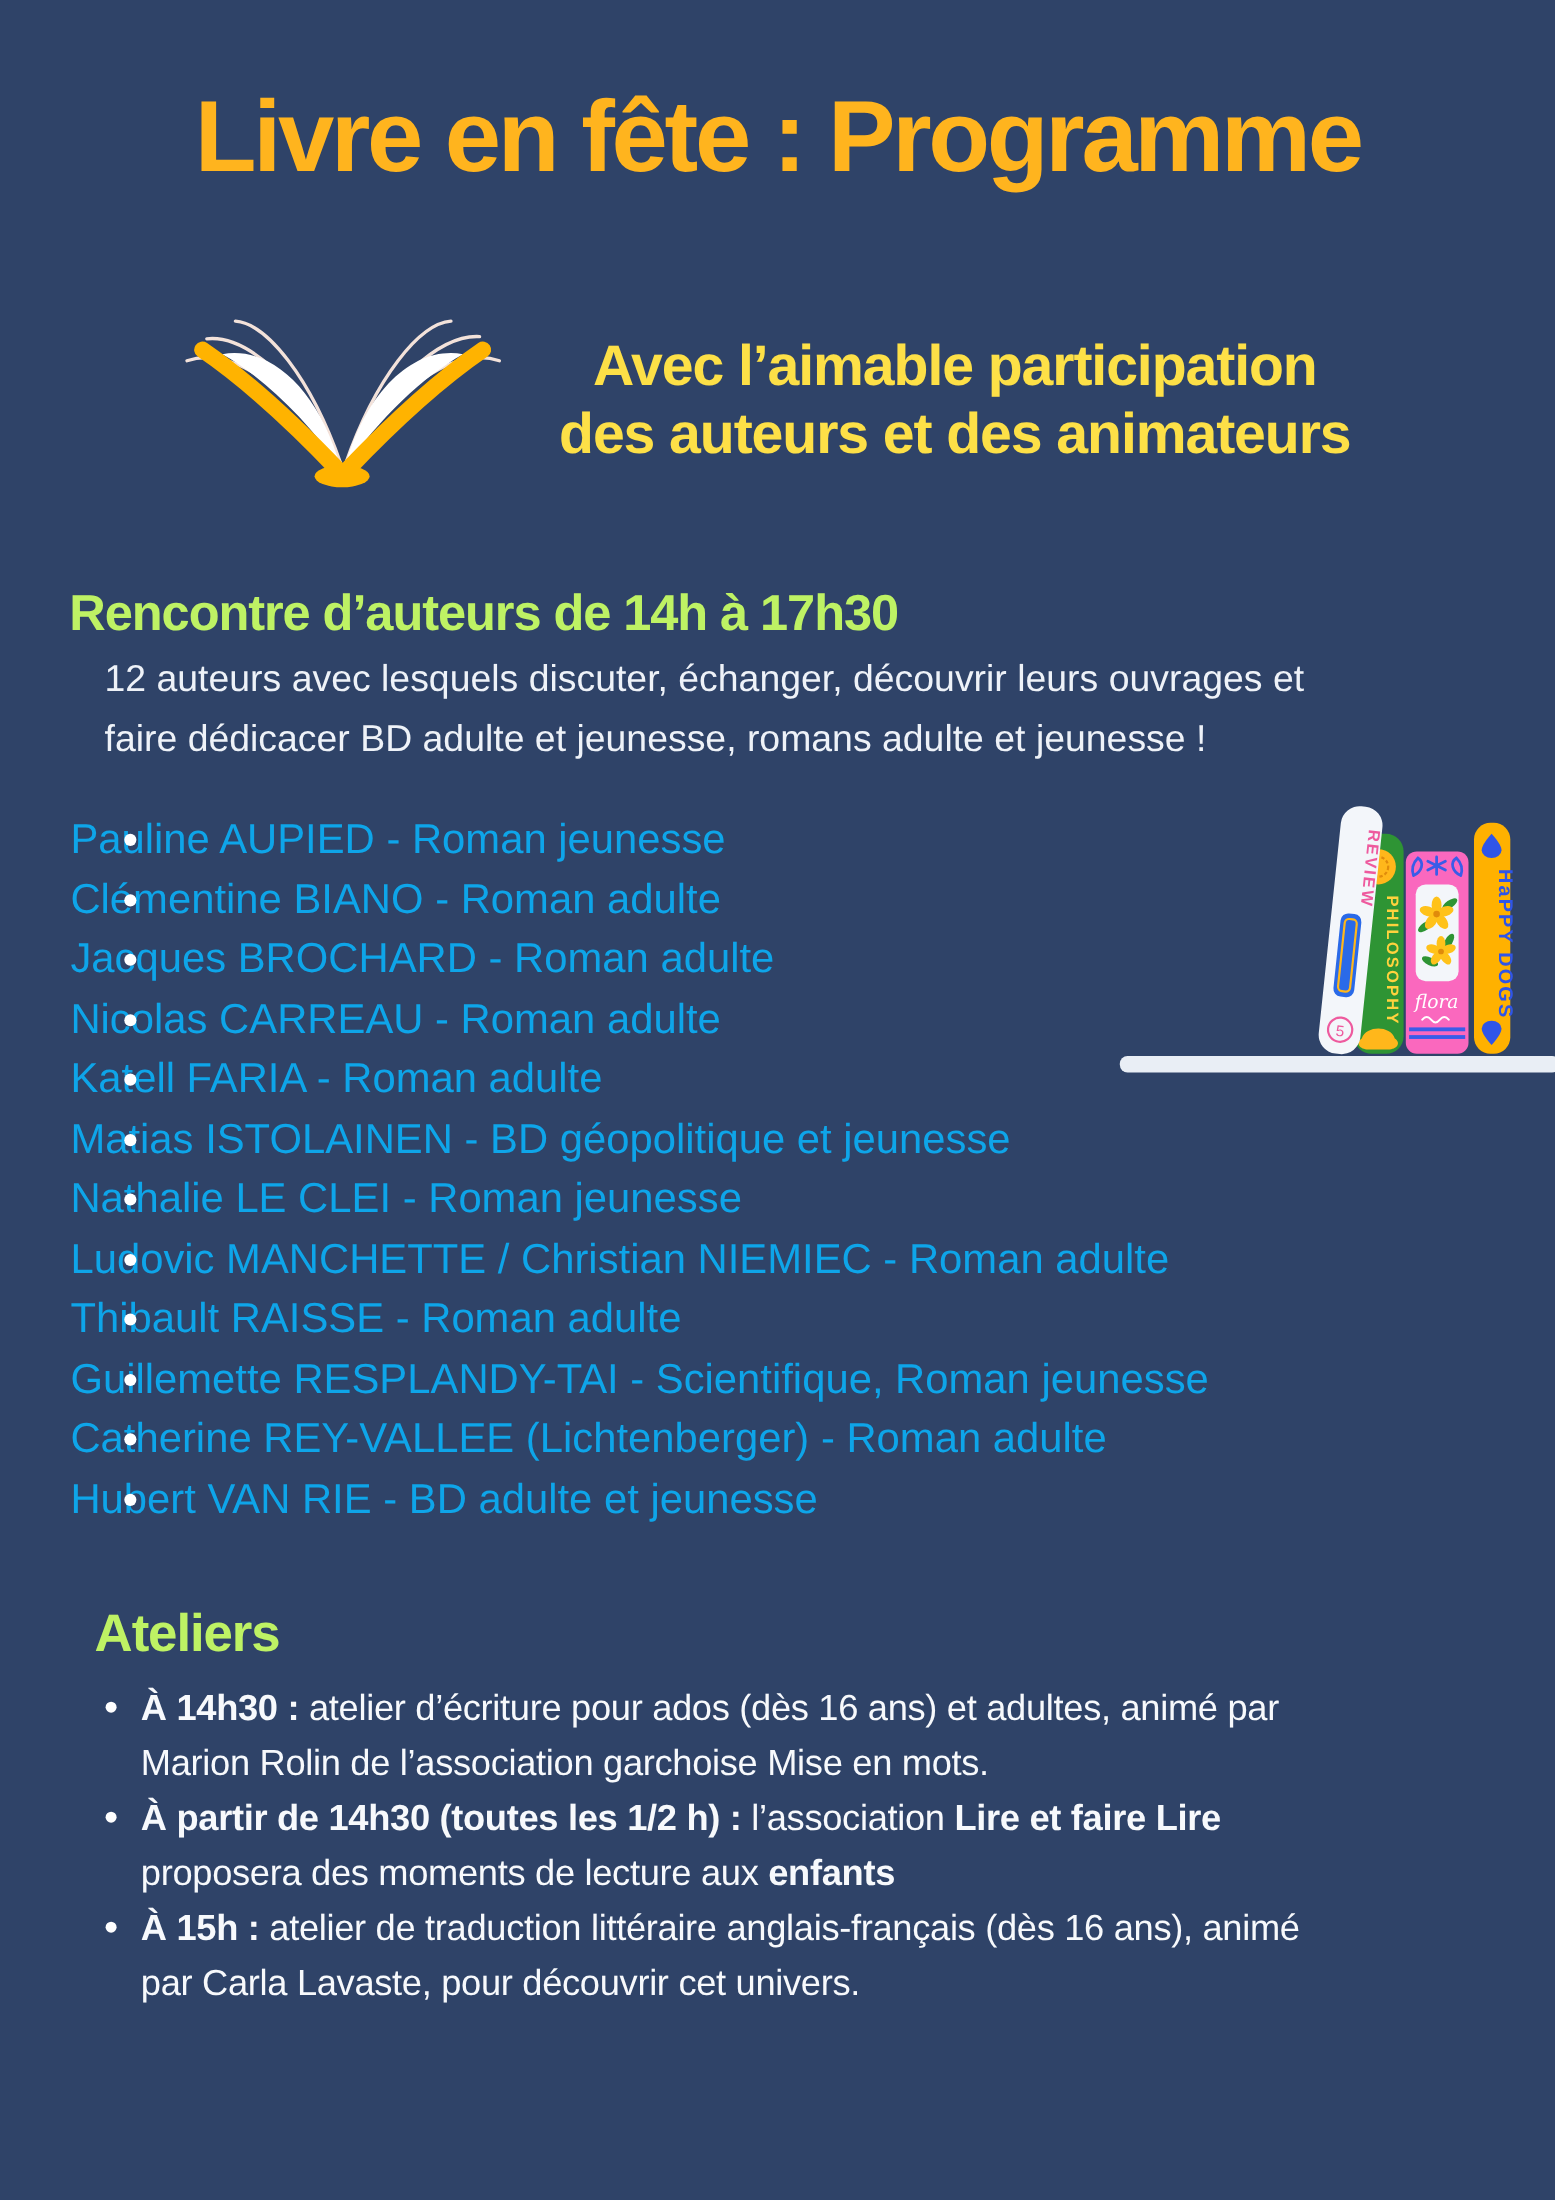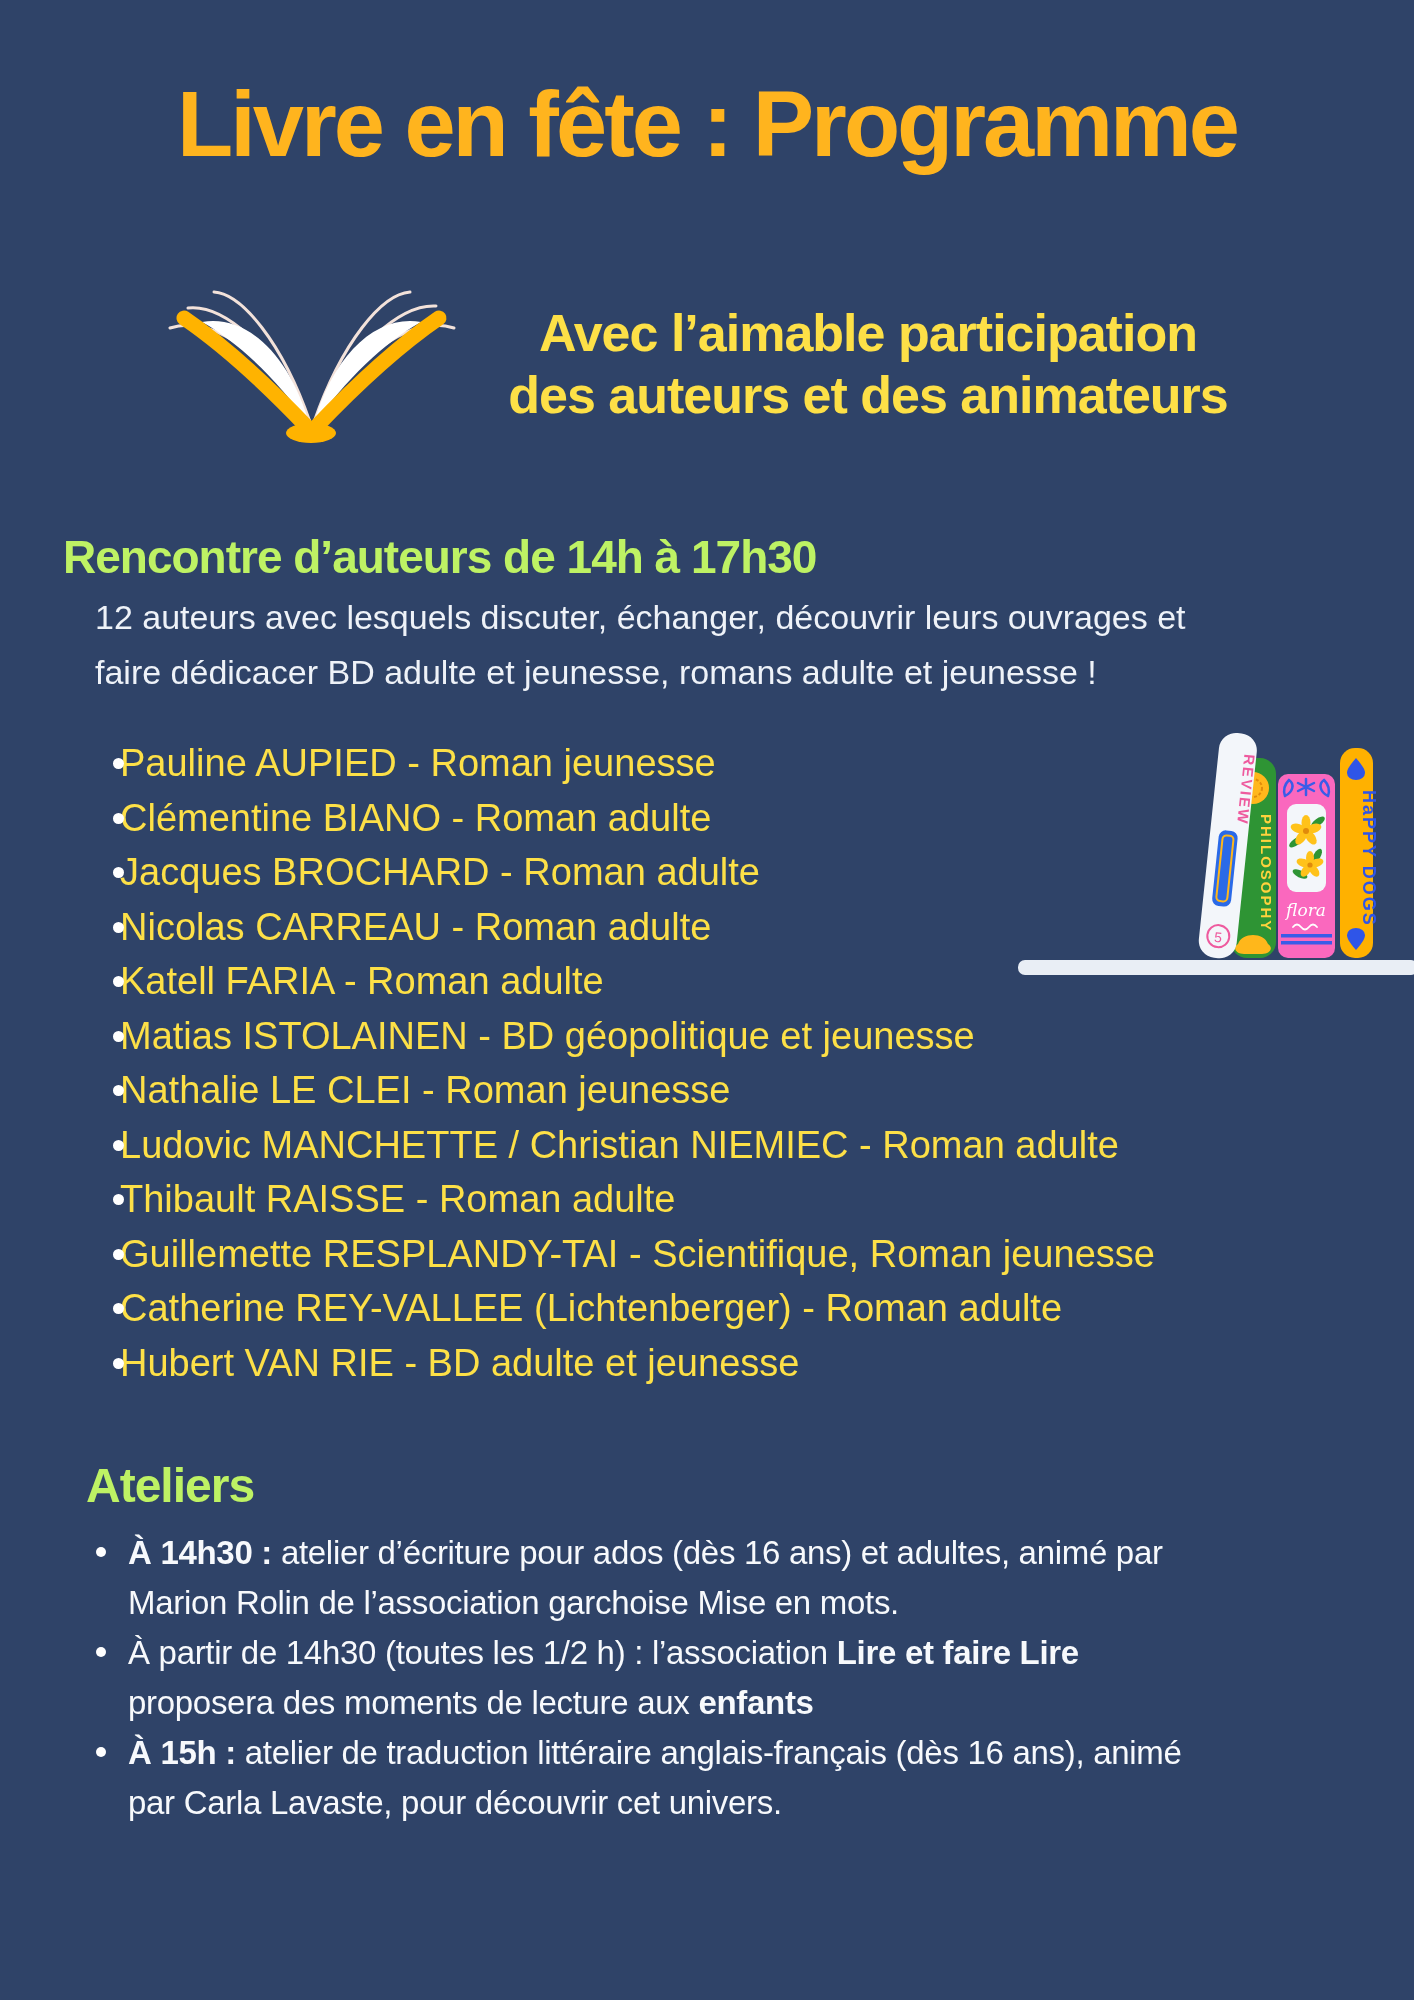--- a/index.html
+++ b/index.html
@@ -37,22 +37,22 @@
   .h-ateliers{left:86px;top:1458px;font-size:48px;}
   .intro{
     position:absolute;left:63px;top:590px;
     font-size:34px;line-height:55px;color:#eef2f8;white-space:nowrap;margin-left:32px;
   }
   ul.plain{margin:0;padding:0;list-style:none;}
   .authors{
     position:absolute;left:0;top:736px;width:1414px;
   }
   .authors li{
-    position:relative;padding-left:120px;
-    font-size:38px;line-height:54.5px;color:#fde047;white-space:nowrap;
+    position:relative;padding-left:64px;
+    font-size:38px;line-height:54.5px;color:#0ea5e9;white-space:nowrap;
   }
   .authors li::before{
     content:"";position:absolute;left:113px;top:22px;
     width:11px;height:11px;border-radius:50%;background:#ffffff;
   }
   .workshops{
     position:absolute;left:0;top:1528px;width:1376px;
   }
   .workshops li{
     position:relative;padding-left:128px;
@@ -185,21 +185,21 @@
   </svg>
 
   <div class="section-heading h-ateliers">Ateliers</div>
 
   <ul class="plain workshops">
       <li>
         <div class="workshop-line"><span style="font-weight: bold;">À 14h30 :</span><span> atelier d’écriture pour ados (dès 16 ans) et adultes, animé par</span></div>
         <div class="workshop-line"><span>Marion Rolin de l’association garchoise Mise en mots.</span></div>
       </li>
       <li>
-        <div class="workshop-line"><span style="font-weight: normal;">À partir de 14h30 (toutes les 1/2 h) :</span><span> l’association </span><span style="font-weight: bold;">Lire et faire Lire</span></div>
+        <div class="workshop-line"><span style="font-weight: bold;">À partir de 14h30 (toutes les 1/2 h) :</span><span> l’association </span><span style="font-weight: bold;">Lire et faire Lire</span></div>
         <div class="workshop-line"><span>proposera des moments de lecture aux </span><span style="font-weight: bold;">enfants</span></div>
       </li>
       <li>
         <div class="workshop-line"><span style="font-weight: bold;">À 15h :</span><span> atelier de traduction littéraire anglais-français (dès 16 ans), animé</span></div>
         <div class="workshop-line"><span>par Carla Lavaste, pour découvrir cet univers.</span></div>
       </li>
     </ul>
 
 </div>
 

